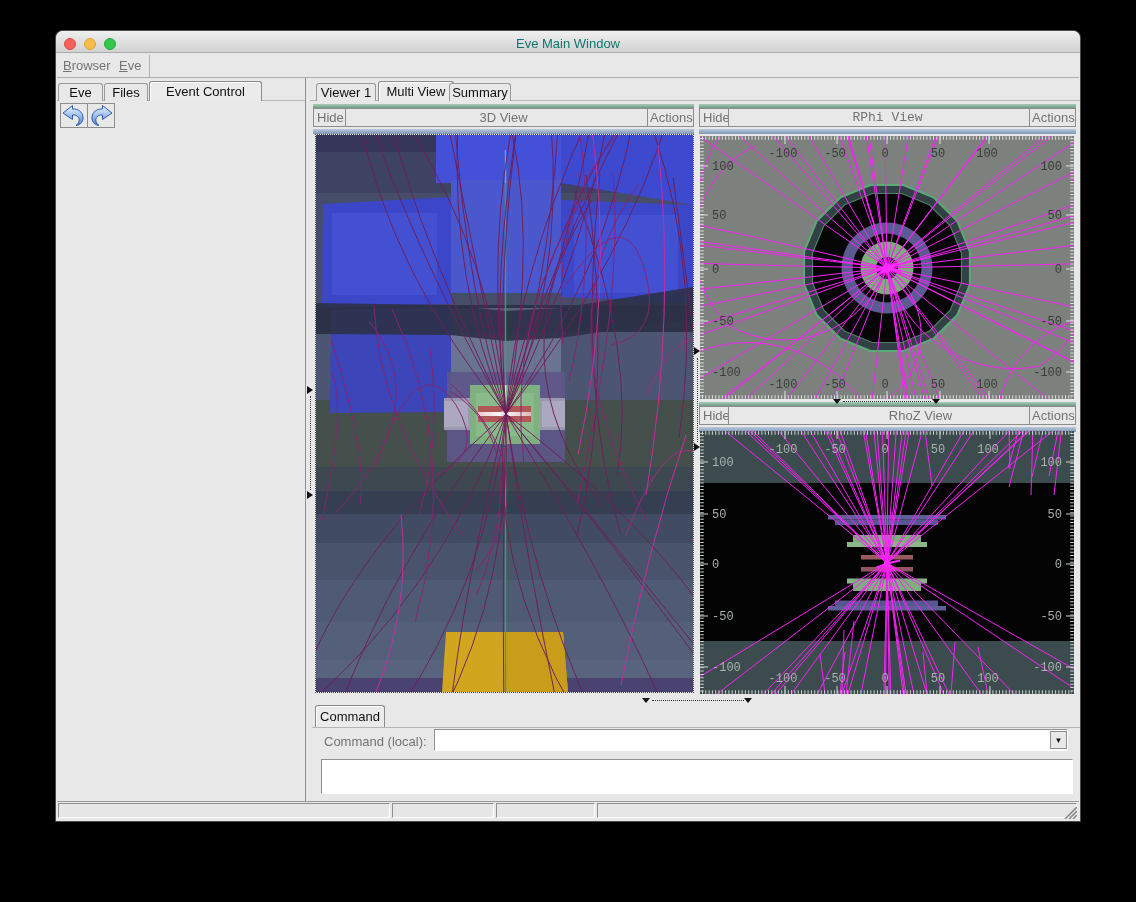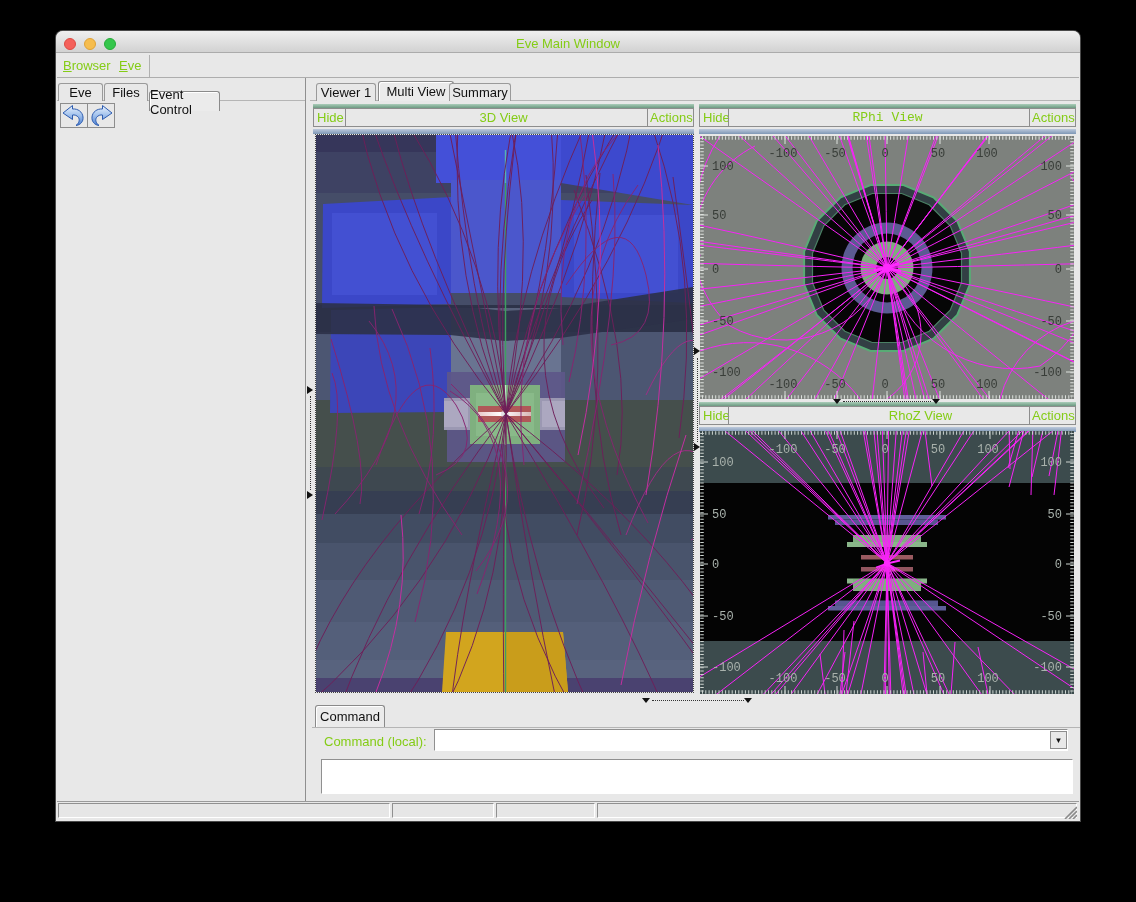--- a/index.html
+++ b/index.html
@@ -1,40 +1,40 @@
 <!DOCTYPE html>
 <html><head><meta charset="utf-8"><style>
 html,body{margin:0;padding:0;background:#000;width:1136px;height:902px;overflow:hidden;
 font-family:"Liberation Sans",sans-serif;}
 *{box-sizing:border-box;}
 .abs{position:absolute;}
-.txt{position:absolute;font-size:13px;color:#84cc16;white-space:nowrap;}
+.txt{position:absolute;font-size:13px;color:#737373;white-space:nowrap;}
 .btn{position:absolute;background:#e8e8e8;border:1px solid #7d7d7d;font-size:13px;color:#111;
 display:flex;align-items:center;justify-content:center;}
 .tab{position:absolute;background:#e8e8e8;border:1px solid #9a9a9a;border-bottom:none;
 border-radius:3px 3px 0 0;font-size:13px;color:#111;display:flex;align-items:center;justify-content:center;}
 .tabsel{background:#ebebeb;border-color:#8a8a8a;box-shadow:inset 1px 1px 0 #fff;}
 .sunk{border-top:1px solid #909090;border-left:1px solid #909090;border-bottom:1px solid #ffffff;border-right:1px solid #ffffff;}
 svg{position:absolute;display:block;}
 </style></head><body>
 <div class="abs" style="left:56px;top:31px;width:1024px;height:790px;background:#e8e8e8;border-radius:7px 7px 0 0;box-shadow:0 0 0 1px #4a4a4a;"></div>
 <div class="abs" style="left:56px;top:31px;width:1024px;height:22px;background:linear-gradient(#efefef,#d2d2d2);border-bottom:1px solid #ababab;border-radius:7px 7px 0 0;"></div>
 <div class="abs" style="left:64px;top:37.5px;width:12px;height:12px;border-radius:50%;background:#f4605a;border:0.5px solid #dd4a42;"></div>
 <div class="abs" style="left:83.5px;top:37.5px;width:12px;height:12px;border-radius:50%;background:#f6bd4e;border:0.5px solid #dfa236;"></div>
 <div class="abs" style="left:103.5px;top:37.5px;width:12px;height:12px;border-radius:50%;background:#35c64c;border:0.5px solid #27ab39;"></div>
-<div class="txt" style="left:468px;top:36px;width:200px;text-align:center;color:#84cc16;">Eve Main Window</div>
+<div class="txt" style="left:468px;top:36px;width:200px;text-align:center;color:#0f766e;">Eve Main Window</div>
 <div class="txt" style="left:63px;top:58px;"><span style="text-decoration:underline">B</span>rowser</div>
 <div class="txt" style="left:119px;top:58px;"><span style="text-decoration:underline">E</span>ve</div>
 <div class="abs" style="left:149px;top:55px;width:1px;height:22px;background:#b0b0b0;"></div>
 <div class="abs" style="left:57px;top:77px;width:1022px;height:1px;background:#adadad;"></div>
 <div class="abs" style="left:305px;top:78px;width:1px;height:723px;background:#8f8f8f;"></div>
 <div class="abs" style="left:57px;top:100px;width:248px;height:1px;background:#b5b5b5;"></div>
 <div class="tab" style="left:58px;top:83px;width:45px;height:18px;">Eve</div>
 <div class="tab" style="left:104px;top:83px;width:44px;height:18px;">Files</div>
-<div class="tab tabsel" style="left:149px;top:91px;width:71px;height:20px;">Event Control</div>
+<div class="tab tabsel" style="left:149px;top:81px;width:113px;height:20px;">Event Control</div>
 <div class="abs" style="left:60px;top:103px;width:55px;height:25px;border:1px solid #8d8d8d;background:#e8e8e8;"></div>
 <div class="abs" style="left:87px;top:103px;width:1px;height:25px;background:#8d8d8d;"></div>
 <svg style="left:61px;top:104px;" width="53" height="23" viewBox="0 0 53 23">
 <defs>
       <linearGradient id="bl" x1="0" y1="0" x2="0" y2="1">
 <stop offset="0" stop-color="#eaf2fc"></stop>
         <stop offset="0.45" stop-color="#a8c6ee"></stop>
         <stop offset="1" stop-color="#4d7fd0"></stop>
       </linearGradient>
     </defs>

